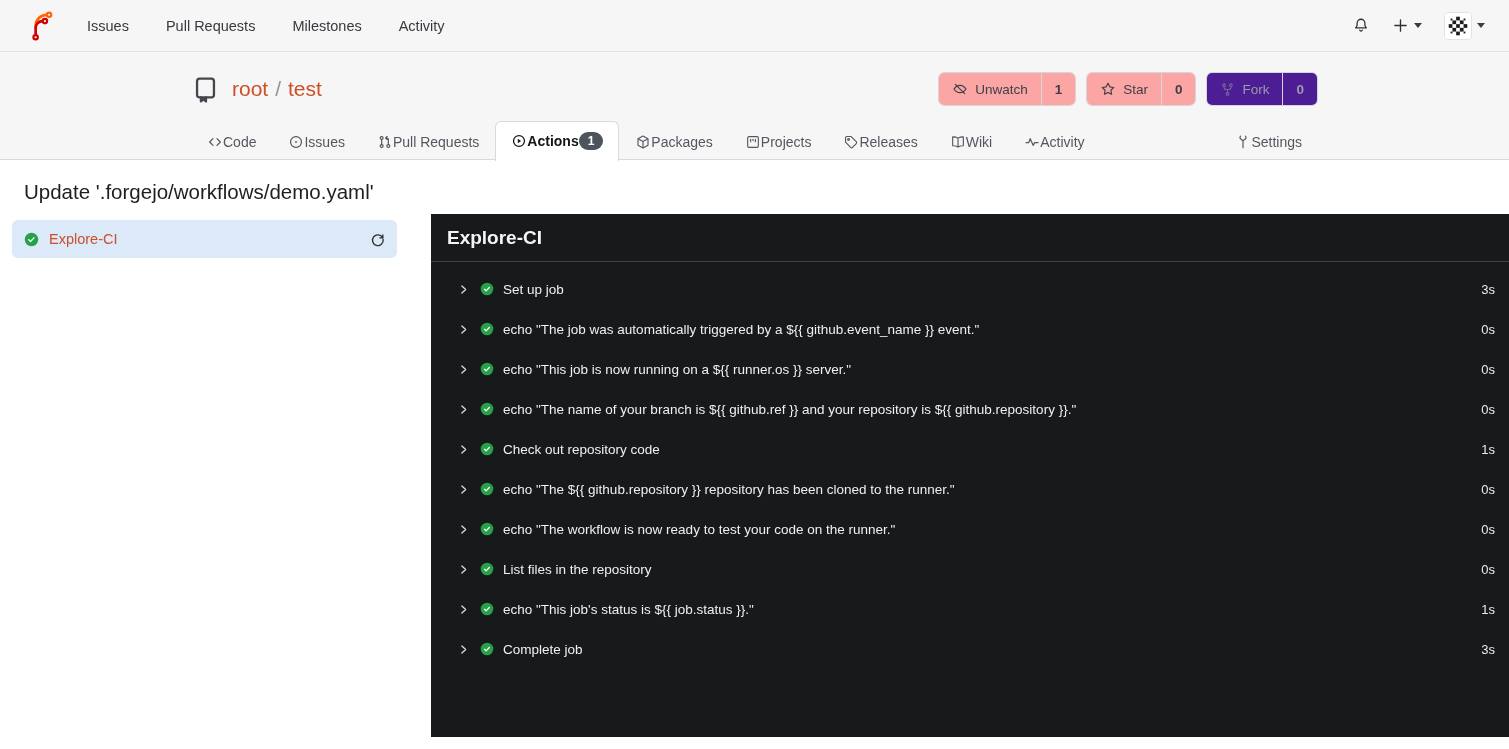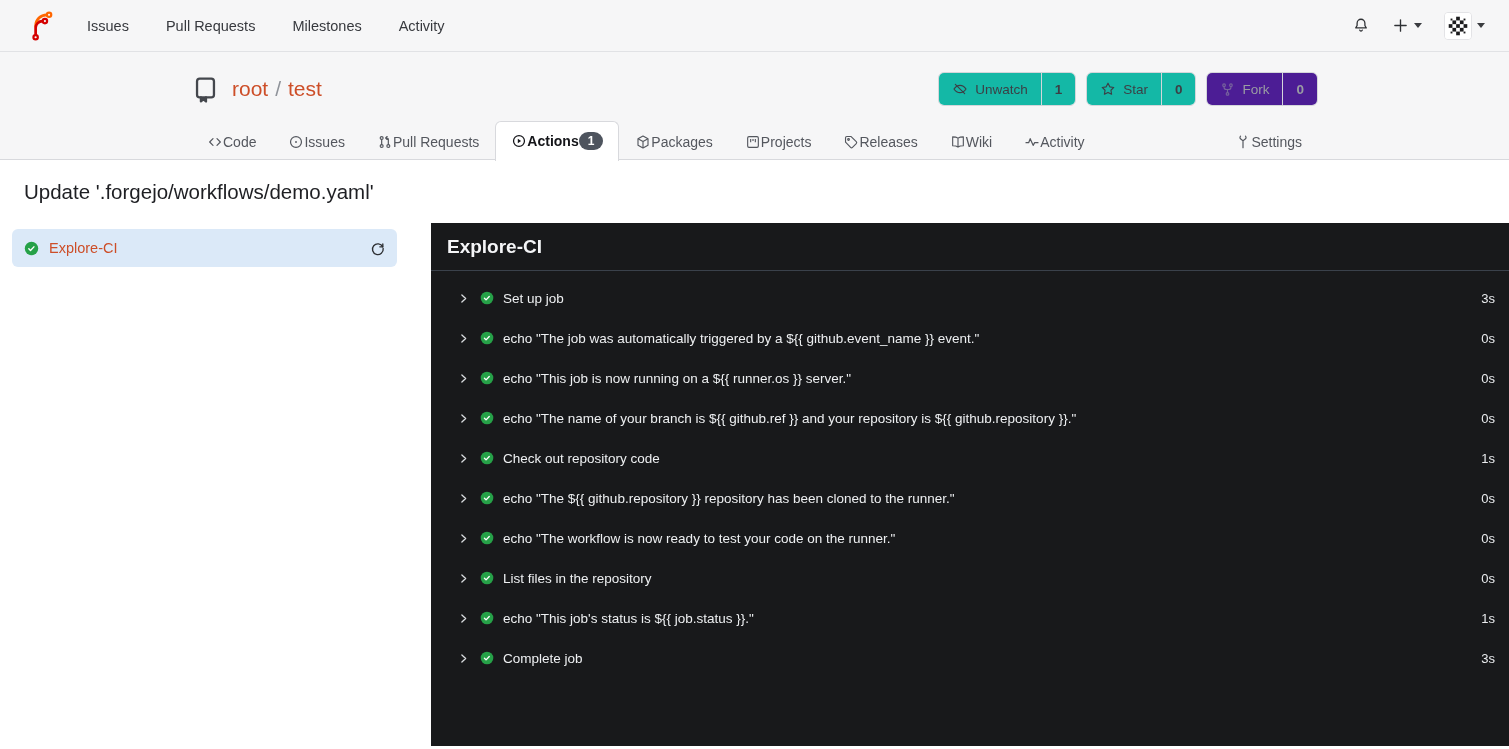--- a/index.html
+++ b/index.html
@@ -23,39 +23,39 @@
   .repo-header { background:#f6f6f7; padding-top:20px; }
   .repo-header-inner { width:1127px; margin:0 auto; }
   .repo-title-row { display:flex; align-items:center; }
   .repo-icon { color:#44474d; margin-right:12px; }
   .repo-name { font-size:21px; display:flex; align-items:flex-end; gap:7px; }
   .repo-name a { color:#cd4e28; text-decoration:none; cursor:pointer; }
   .repo-name .slash { color:#8f939a; }
   .repo-buttons { margin-left:auto; display:flex; gap:10px; }
   .btn-group { display:flex; border:1px solid #d4d6da; border-radius:6px; overflow:hidden; background:#fff; height:34px; }
   .btn-seg { display:flex; align-items:center; gap:7px; padding:0 13px; font-size:13.5px; color:#3c3f45;
-    cursor:pointer; background:#14b8a6; }
+    cursor:pointer; background:#fca5a5; }
   .btn-seg + .btn-seg { border-left:1px solid #d4d6da; font-weight:600; }
   .btn-group.disabled .btn-seg { background:#4c1d95; color:#9a9da3; cursor:default; }
   .btn-group.disabled .btn-seg svg { opacity:.55; }
 
   
   .tabs-row { display:flex; align-items:flex-end; width:1127px; margin:14px auto 0; position:relative; top:1px; }
   .tab { display:flex; align-items:center; padding:10px 15px 11px; font-size:14px; color:#54575e;
     cursor:pointer; border:1px solid transparent; border-bottom:none; border-radius:6px 6px 0 0; }
   .tab .t-icon { color:#54575e; }
   .tab.active { background:#fff; border-color:#d8d9dd; color:#141519; font-weight:700; }
   .tab.active .t-icon { color:#141519; }
   .tab-badge { background:#4e545e; color:#fff; font-size:12px; font-weight:600; border-radius:9px;
     padding:1px 9px; line-height:16px; }
   .tab-spacer { flex:1; }
   .tabs-border { border-bottom:1px solid #d8d9dd; margin-top:-1px; }
 
   
-  .page-title { font-size:20.5px; color:#1e1f23; padding:20px 24px 19px; font-weight:400; }
+  .page-title { font-size:20.5px; color:#1e1f23; padding:20px 24px 10px; font-weight:400; }
 
   
   .run-view { display:flex; height:527px;gap:24px; }
   .run-sidebar { width:407px; padding:6px 10px 0 12px; }
   .job-item { height:38px; background:#dbe9f8; border-radius:6px; display:flex; align-items:center;
     padding:0 11px; cursor:pointer; }
   .job-item .job-label { color:#cd4e28; font-size:14.5px; margin-left:9px; }
   .job-refresh { margin-left:auto; color:#2e3034; cursor:pointer; }
 
   .run-panel { flex:1; background:#18191b; display:flex; flex-direction:column; margin-bottom:4px; }

